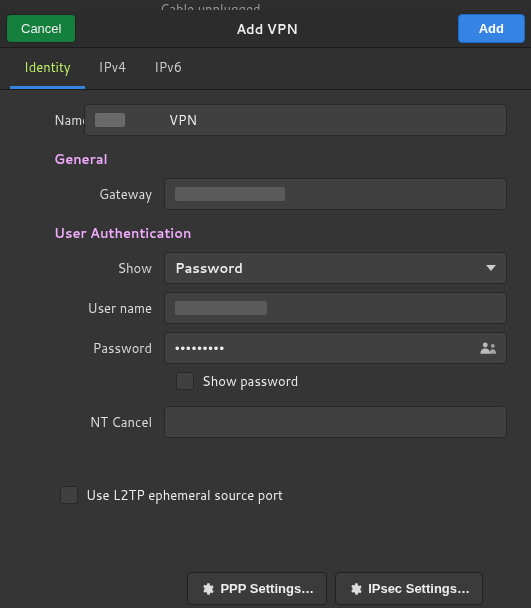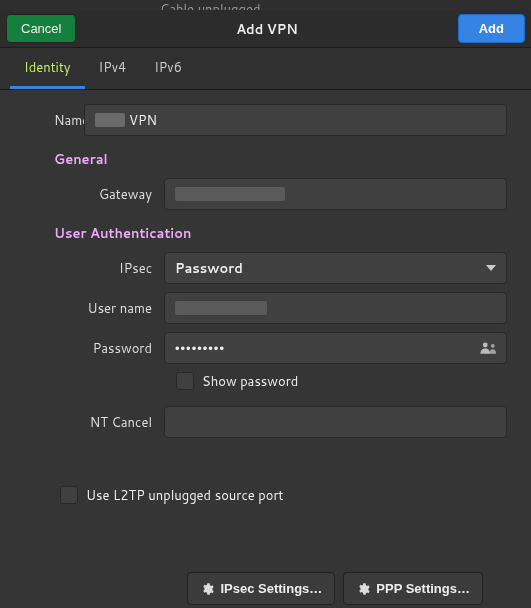--- a/index.html
+++ b/index.html
@@ -198,20 +198,21 @@
   }
   .name-input-wrap {
     flex: 1;
     display: flex;
     align-items: center;
     background: #404040;
     border: 1px solid #282828;
     border-radius: 4px;
     height: 32px;
     padding: 0 10px;
+    gap: 40px;
   }
   .redact-block {
     display: inline-block;
     width: 30px;
     height: 14px;
     background: #6a6a6a;
     border-radius: 2px;
     margin-right: 4px;
   }
   .redact-block.wide { width: 110px; background:#5a5a5a; }
@@ -251,21 +252,21 @@
     <div class="form-row">
       <div class="form-label">Gateway</div>
       <div class="name-input-wrap">
         <span class="redact-block wide"></span>
       </div>
     </div>
 
     <div class="section-title">User Authentication</div>
 
     <div class="form-row">
-      <div class="form-label">IPsec</div>
+      <div class="form-label">Show</div>
       <div class="select-wrap">
         <span class="select-value">Password</span>
         <span class="chevron"></span>
       </div>
     </div>
 
     <div class="form-row">
       <div class="form-label">User name</div>
       <div class="name-input-wrap">
         <span class="redact-block mid"></span>
@@ -290,32 +291,32 @@
       <span>Show password</span>
     </div>
 
     <div class="form-row">
       <div class="form-label">NT Cancel</div>
       <input class="input" type="text" value="" style="">
     </div>
 
     <div class="check-row-full">
       <div class="checkbox"></div>
-      <span>Use L2TP unplugged source port</span>
+      <span>Use L2TP ephemeral source port</span>
     </div>
 
     <div class="footer">
+      <button class="btn settings">
+        <svg class="gear" viewBox="0 0 24 24">
+            <path d="M12 8a4 4 0 1 0 0 8 4 4 0 0 0 0-8zm9.4 4a7.5 7.5 0 0 0-.1-1.2l2.1-1.6-2-3.5-2.5 1a7.6 7.6 0 0 0-2-1.2L16.5 2h-4l-.4 2.6a7.6 7.6 0 0 0-2 1.2l-2.5-1-2 3.5 2.1 1.6A7.5 7.5 0 0 0 7.6 12c0 .4 0 .8.1 1.2l-2.1 1.6 2 3.5 2.5-1c.6.5 1.3.9 2 1.2L12.5 22h4l.4-2.6c.7-.3 1.4-.7 2-1.2l2.5 1 2-3.5-2.1-1.6c.1-.4.1-.8.1-1.2z"></path>
+          </svg>
+        <span>PPP Settings…</span>
+      </button>
       <button class="btn settings">
         <svg class="gear" viewBox="0 0 24 24">
             <path d="M12 8a4 4 0 1 0 0 8 4 4 0 0 0 0-8zm9.4 4a7.5 7.5 0 0 0-.1-1.2l2.1-1.6-2-3.5-2.5 1a7.6 7.6 0 0 0-2-1.2L16.5 2h-4l-.4 2.6a7.6 7.6 0 0 0-2 1.2l-2.5-1-2 3.5 2.1 1.6A7.5 7.5 0 0 0 7.6 12c0 .4 0 .8.1 1.2l-2.1 1.6 2 3.5 2.5-1c.6.5 1.3.9 2 1.2L12.5 22h4l.4-2.6c.7-.3 1.4-.7 2-1.2l2.5 1 2-3.5-2.1-1.6c.1-.4.1-.8.1-1.2z"></path>
           </svg>
         <span>IPsec Settings…</span>
       </button>
-      <button class="btn settings">
-        <svg class="gear" viewBox="0 0 24 24">
-            <path d="M12 8a4 4 0 1 0 0 8 4 4 0 0 0 0-8zm9.4 4a7.5 7.5 0 0 0-.1-1.2l2.1-1.6-2-3.5-2.5 1a7.6 7.6 0 0 0-2-1.2L16.5 2h-4l-.4 2.6a7.6 7.6 0 0 0-2 1.2l-2.5-1-2 3.5 2.1 1.6A7.5 7.5 0 0 0 7.6 12c0 .4 0 .8.1 1.2l-2.1 1.6 2 3.5 2.5-1c.6.5 1.3.9 2 1.2L12.5 22h4l.4-2.6c.7-.3 1.4-.7 2-1.2l2.5 1 2-3.5-2.1-1.6c.1-.4.1-.8.1-1.2z"></path>
-          </svg>
-        <span>PPP Settings…</span>
-      </button>
     </div>
 
   </div>
 </div>
 
 </body></html>

